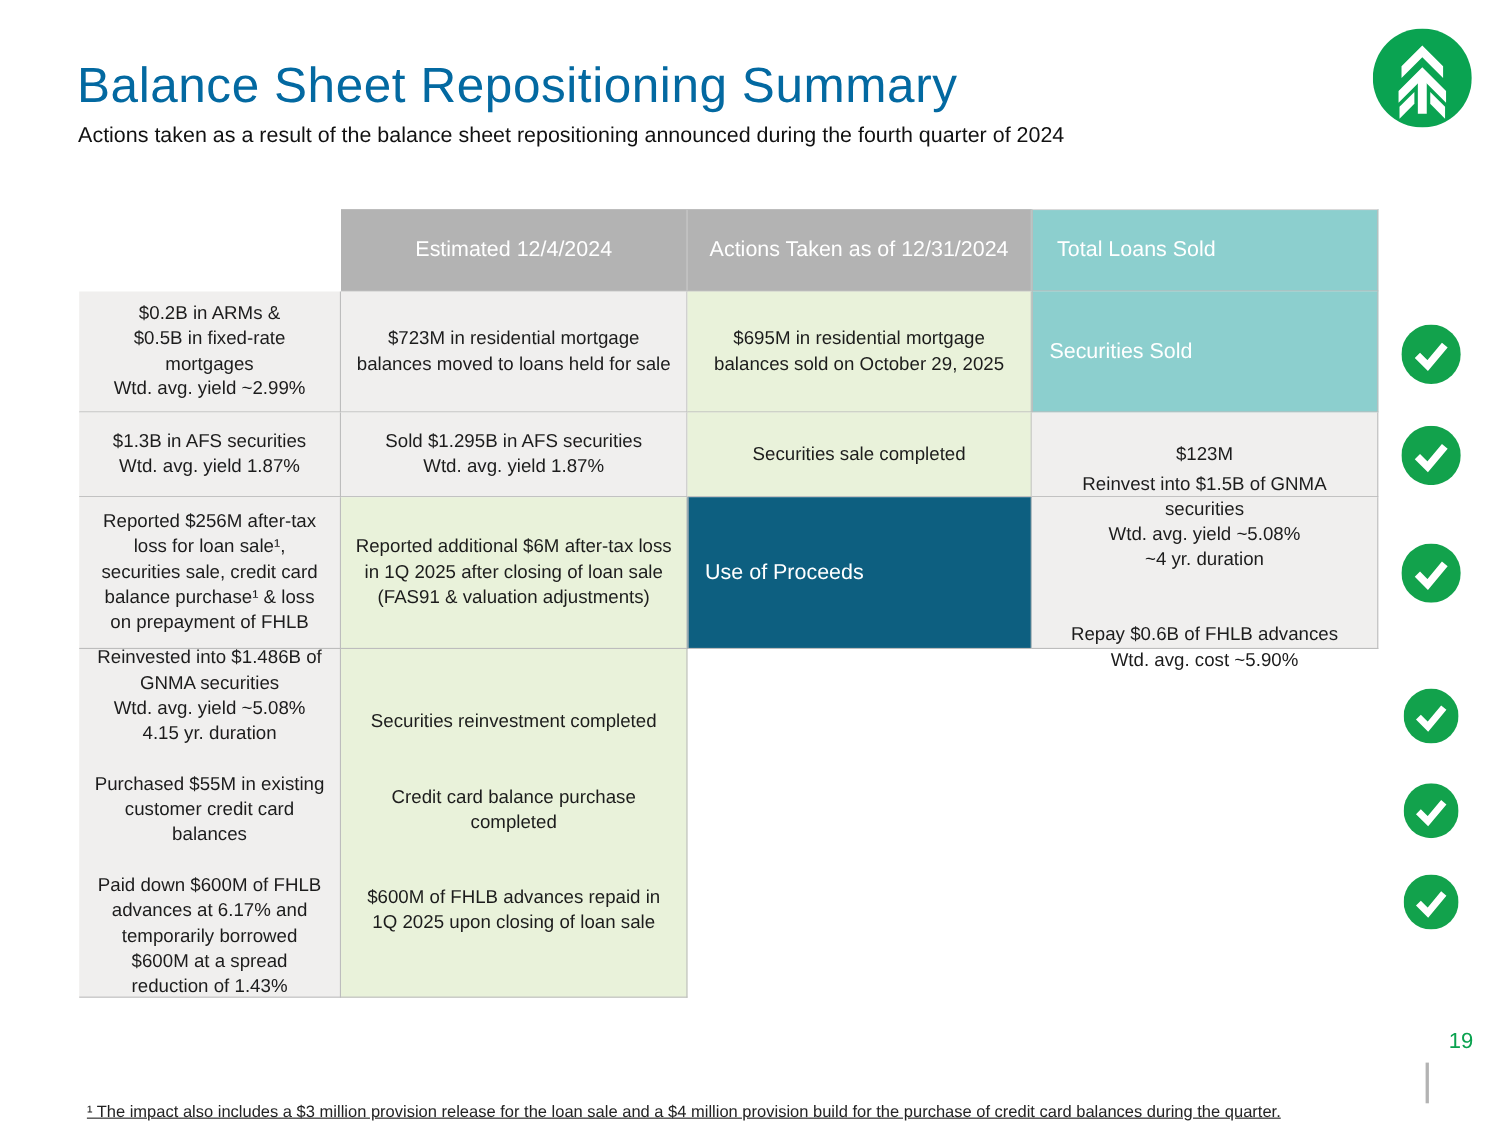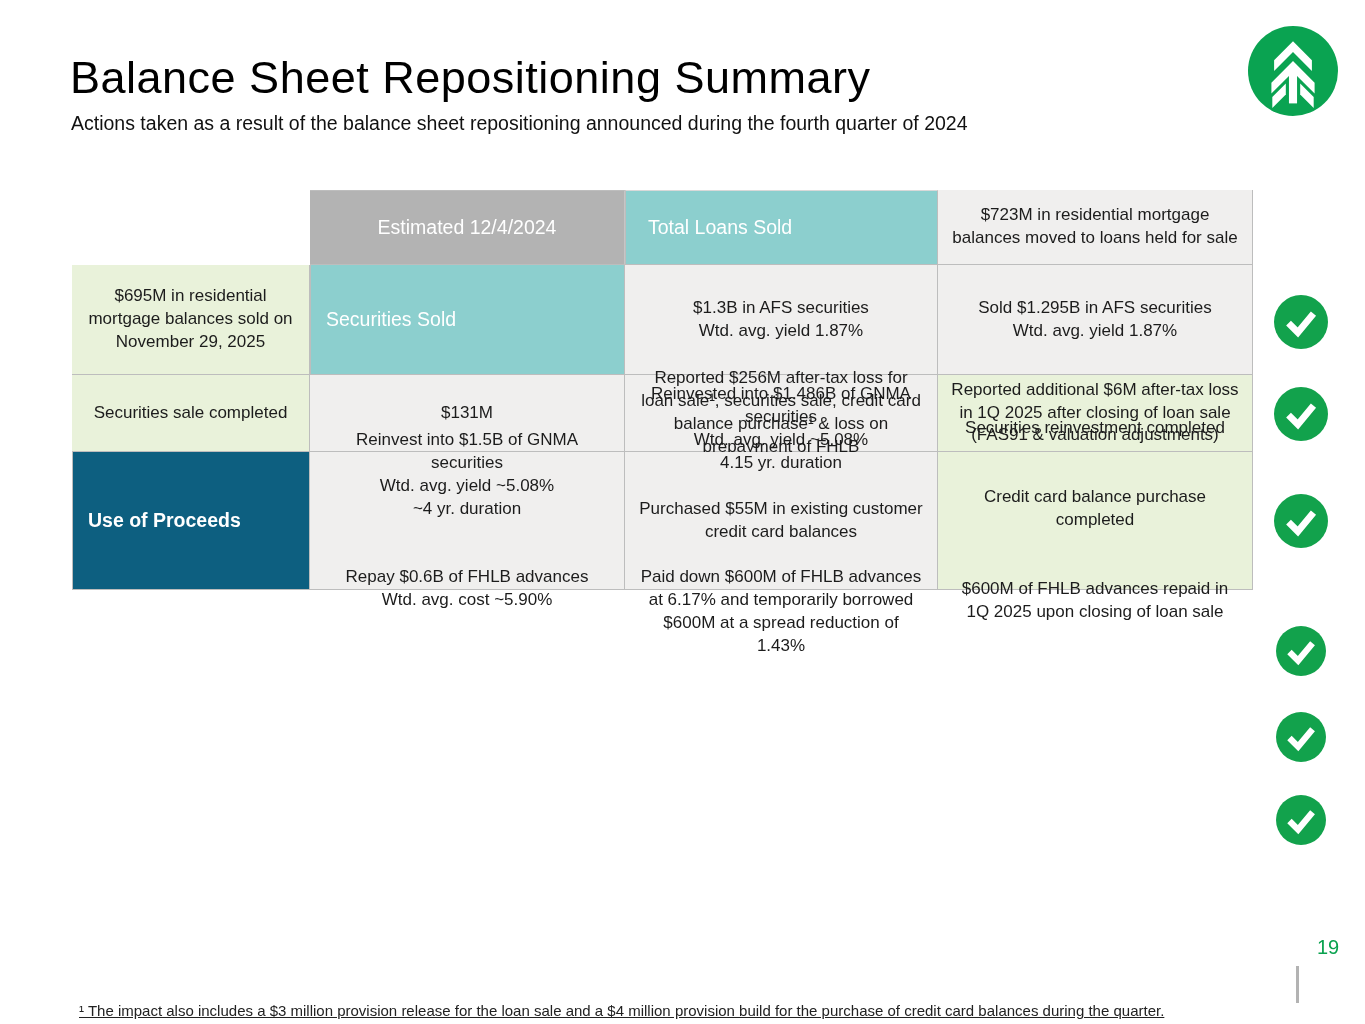--- a/index.html
+++ b/index.html
@@ -2,21 +2,21 @@
 <html><head>
 <meta charset="utf-8">
 <style>
   html,body{margin:0;padding:0;background:#ffffff;}
   .slide{
     position:relative;width:1365px;height:1024px;background:#ffffff;overflow:hidden;
     font-family:"Liberation Sans","DejaVu Sans",sans-serif;color:#1a1a1a;
   }
   .title{
     position:absolute;left:70px;top:52px;font-size:45px;font-weight:400;
-    color:#000000;letter-spacing:0.5px;white-space:nowrap;
+    color:#0369a1;letter-spacing:0.5px;white-space:nowrap;
   }
   .subtitle{
     position:absolute;left:71px;top:112px;font-size:19.5px;color:#111111;white-space:nowrap;
   }
   .logo{position:absolute;left:1248px;top:26px;width:90px;height:90px;}
   
   .tbl{
     position:absolute;left:72px;top:190px;
     display:grid;
     grid-template-columns:238px 315px 313px 315px;
@@ -37,21 +37,21 @@
   .colhead.gray{background:#b3b3b3;border-right:1px solid #c6c6c6;}
   .colhead.green{background:#0aa351;border-right:1px solid #bdbdbd;}
   .rowlabel{
     color:#ffffff;font-size:19.5px;text-align:left;
     justify-content:flex-start;padding-left:15px;padding-right:10px;
     border-left:1px solid #bdbdbd;white-space:normal;line-height:1.3;
   }
   .rowlabel.first{border-top:1px solid #d9d9d9;padding-left:22px;}
   .teal-light{background:#8ccfce;}
   .blue-mid{background:#1480a8;}
-  .teal-dark{background:#0d5f80;font-weight:bold;}
+  .teal-dark{background:#0d5f80;}
   .body-gray{background:#f0efee;}
   .body-green{background:#e9f2da;}
   .check{position:absolute;}
   .footnote{
     position:absolute;left:79px;top:1002px;font-size:15px;color:#222222;white-space:nowrap;text-decoration:underline;
   }
   .page-divider{
     position:absolute;left:1296px;top:966px;width:3px;height:37px;background:#b3b3b3;
   }
   .page-number{
@@ -74,33 +74,37 @@
       <path d="M45.5 49 h9 v37 h-9 Z"></path>
       <path d="M42 64 L27 79 L27 91 L42 76 Z"></path>
       <path d="M58 64 L73 79 L73 91 L58 76 Z"></path>
     </g>
   </svg>
 
   <div class="tbl">
 
     <div class="cell spacer"></div>
     <div class="cell colhead gray">Estimated 12/4/2024</div>
+    <div class="cell colhead gray">Actions Taken as of 12/31/2024</div>
 
     <div class="cell rowlabel teal-light first">Total Loans Sold</div>
+    <div class="cell body-gray">$0.2B in ARMs &amp;
+$0.5B in fixed-rate mortgages
+Wtd. avg. yield ~2.99%</div>
     <div class="cell body-gray">$723M in residential mortgage balances moved to loans held for sale</div>
-    <div class="cell body-green">$695M in residential mortgage balances sold on November 29, 2025</div>
+    <div class="cell body-green">$695M in residential mortgage balances sold on October 29, 2025</div>
 
     <div class="cell rowlabel teal-light">Securities Sold</div>
     <div class="cell body-gray">$1.3B in AFS securities
 Wtd. avg. yield 1.87%</div>
     <div class="cell body-gray">Sold $1.295B in AFS securities
 Wtd. avg. yield 1.87%</div>
     <div class="cell body-green">Securities sale completed</div>
 
-    <div class="cell body-gray">$131M</div>
+    <div class="cell body-gray">$123M</div>
     <div class="cell body-gray">Reported $256M after-tax loss for loan sale¹, securities sale, credit card balance purchase¹ &amp; loss on prepayment of FHLB</div>
     <div class="cell body-green">Reported additional $6M after-tax loss in 1Q 2025 after closing of loan sale (FAS91 &amp; valuation adjustments)</div>
 
     <div class="cell rowlabel teal-dark">Use of Proceeds</div>
     <div class="cell body-gray">Reinvest into $1.5B of GNMA securities
 Wtd. avg. yield ~5.08%
 ~4 yr. duration
 
 
 Repay $0.6B of FHLB advances

